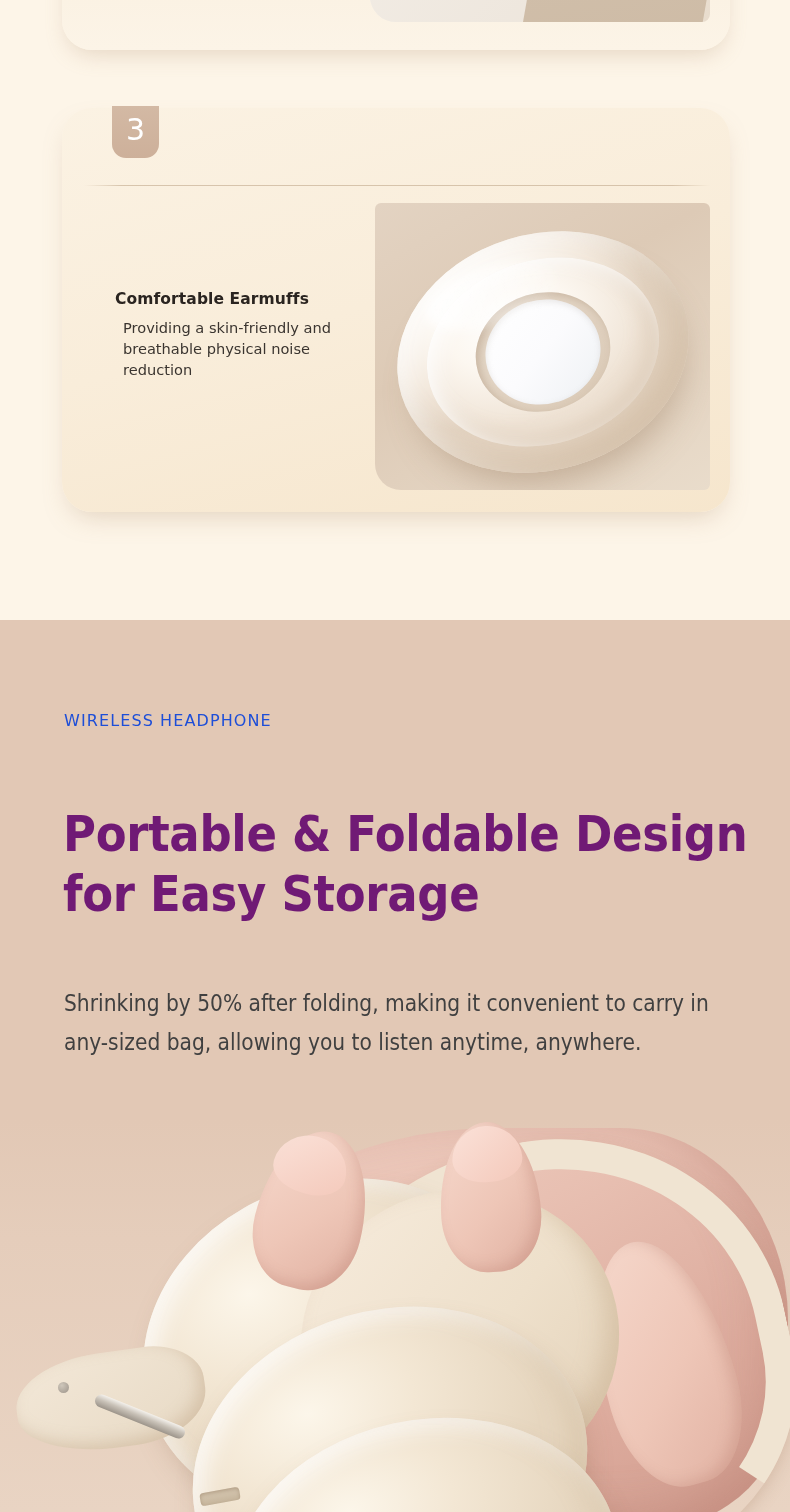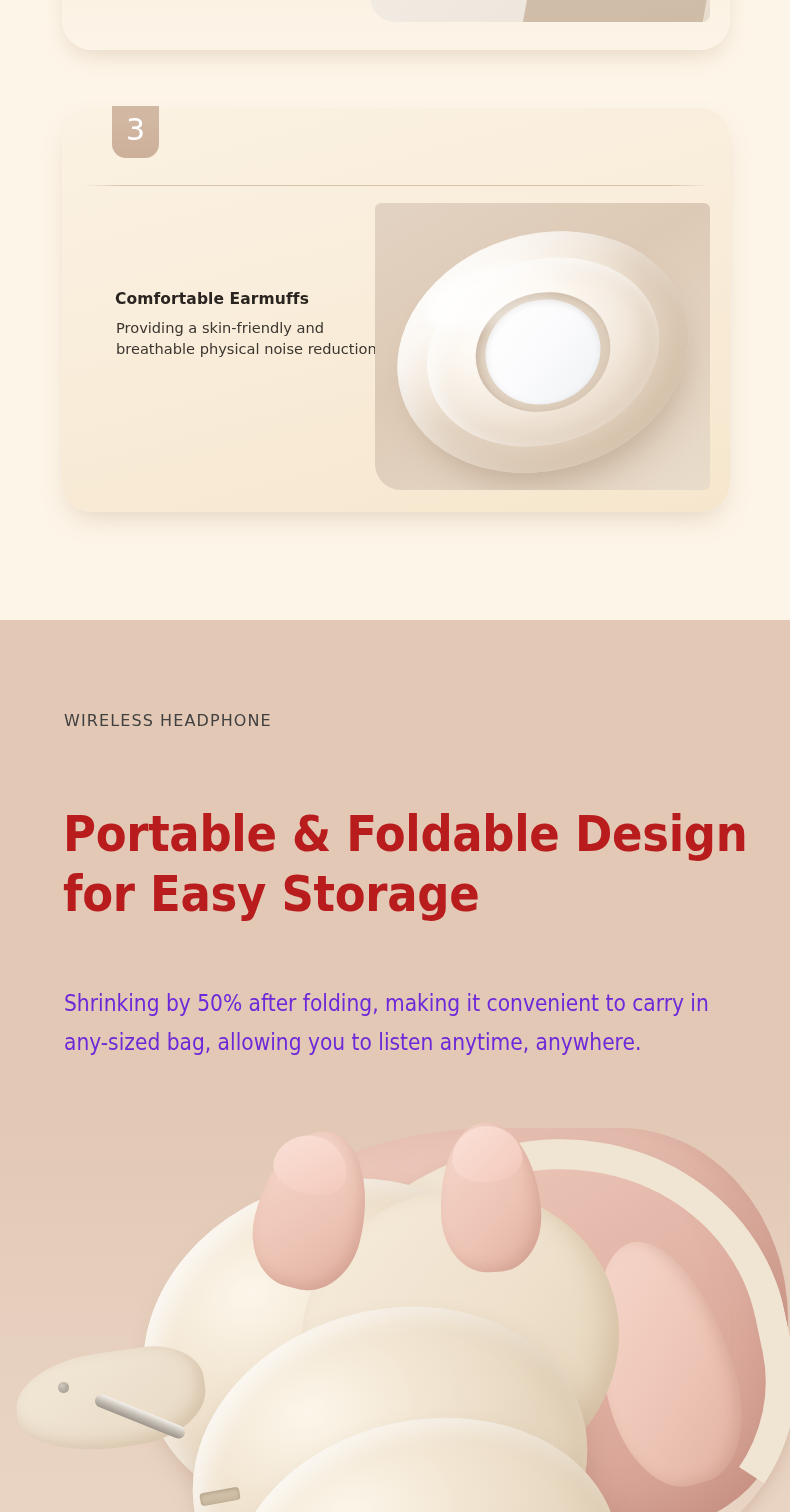--- a/index.html
+++ b/index.html
@@ -114,21 +114,21 @@
     color: #2a2420;
     letter-spacing: 0.1px;
     margin: 0 0 8px 0;
     line-height: 1.2;
   }
   .feature-desc {
     font-size: 14.6px;
     font-weight: 400;
     color: #3b3530;
     line-height: 1.45;
-    margin: 1px;
+    margin: 8px;
   }
 
   
   .feature-photo {
     position: absolute;
     left: 313px;
     top: 95px;
     width: 335px;
     height: 287px;
     border-radius: 6px 6px 6px 26px;
@@ -197,47 +197,47 @@
     height: 892px;
     background: #e2c8b5;
     overflow: hidden;
   }
   .eyebrow {
     position: absolute;
     left: 64px;
     top: 93px;
     font-size: 16px;
     font-weight: 400;
-    color: #404040;
+    color: #1d4ed8;
     letter-spacing: 1.1px;
     line-height: 1;
   }
   .hero-title {
     position: absolute;
     left: 63px;
     top: 185px;
     width: 690px;
     margin: 0;
     font-family: "DejaVu Sans Condensed", "Liberation Sans Narrow", "Liberation Sans", sans-serif;
     font-size: 50px;
     font-weight: 700;
-    color: #b91c1c;
+    color: #701a75;
     line-height: 1.19;
     letter-spacing: -0.3px;
   }
   .hero-sub {
     position: absolute;
     left: 64px;
     top: 364px;
     width: 650px;
     margin: 0;
     font-family: "DejaVu Sans Condensed", "Liberation Sans Narrow", "Liberation Sans", sans-serif;
     font-size: 22.5px;
     font-weight: 400;
-    color: #6d28d9;
+    color: #404040;
     line-height: 1.72;
   }
 
   
   .hero-photo {
     position: absolute;
     left: 0;
     top: 500px;
     width: 790px;
     height: 392px;

